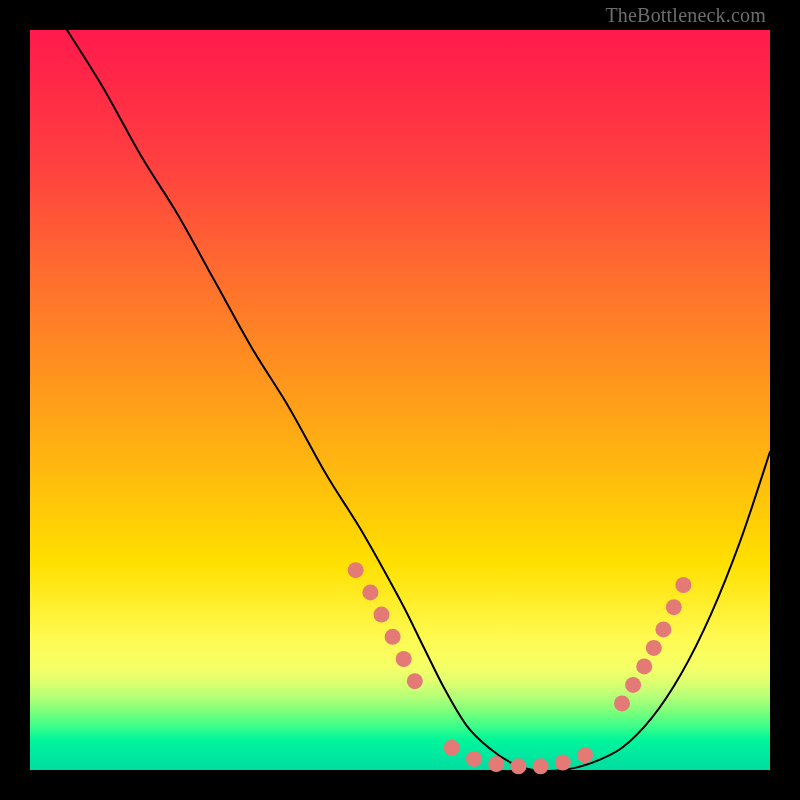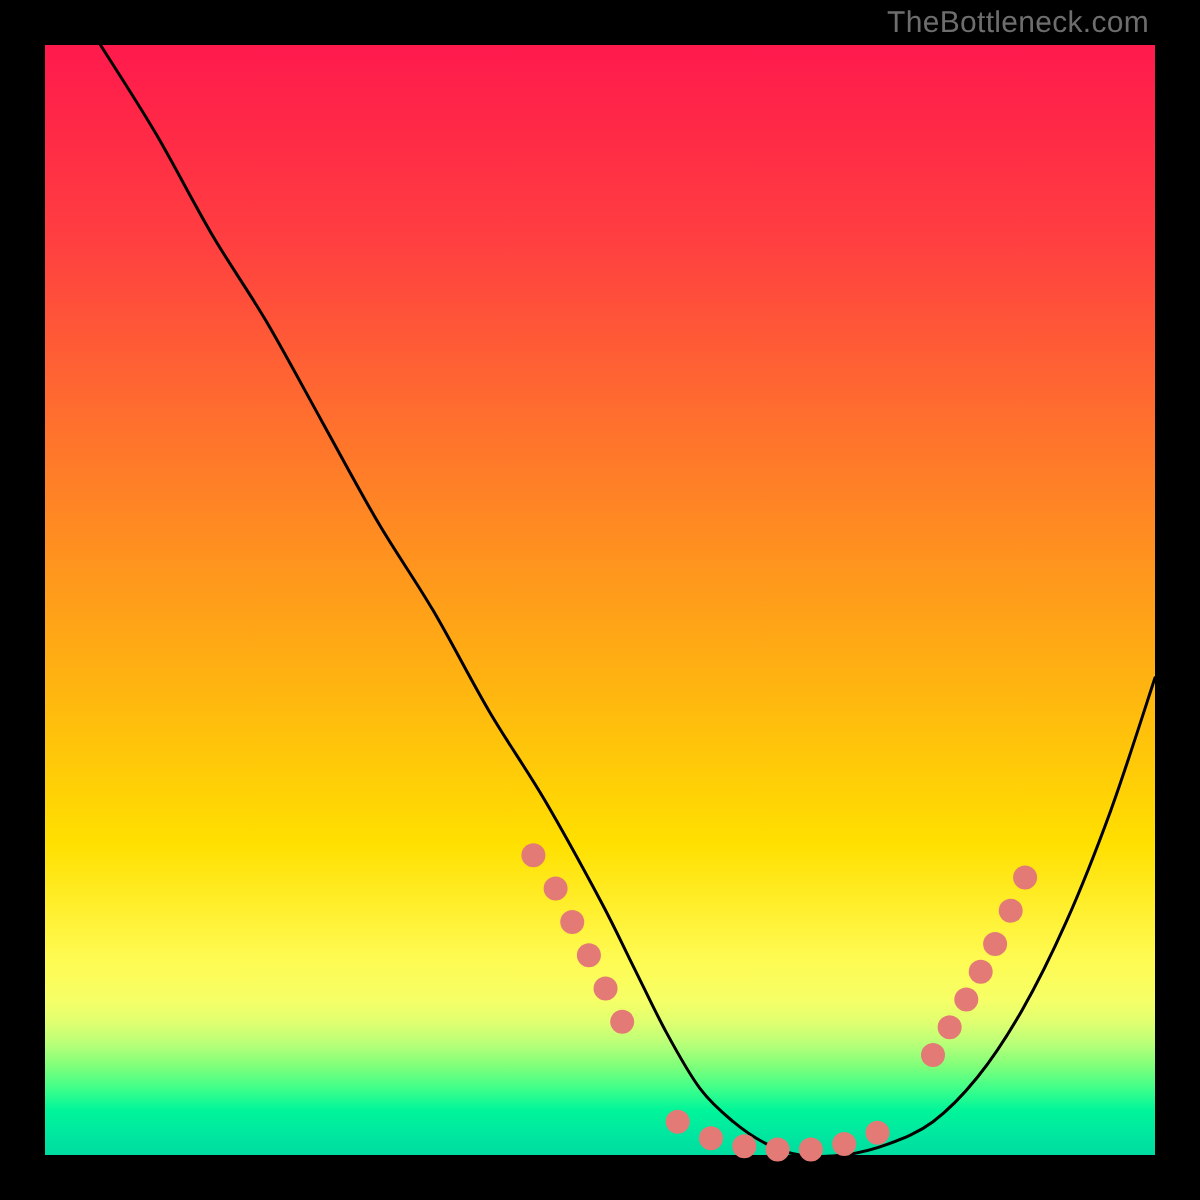--- a/index.html
+++ b/index.html
@@ -46,20 +46,21 @@
   }
   .watermark {
     position: absolute;
     top: 4px;
     right: 34px;
     color: #6d6d6d;
     font-size: 20px;
     font-weight: 500;
     letter-spacing: 0.2px;
     user-select: none;
+    font-family: Liberation Serif, serif;
   }
   svg.curve-layer {
     position: absolute;
     left: 0;
     top: 0;
     width: 740px;
     height: 740px;
     overflow: visible;
   }
   .curve {

